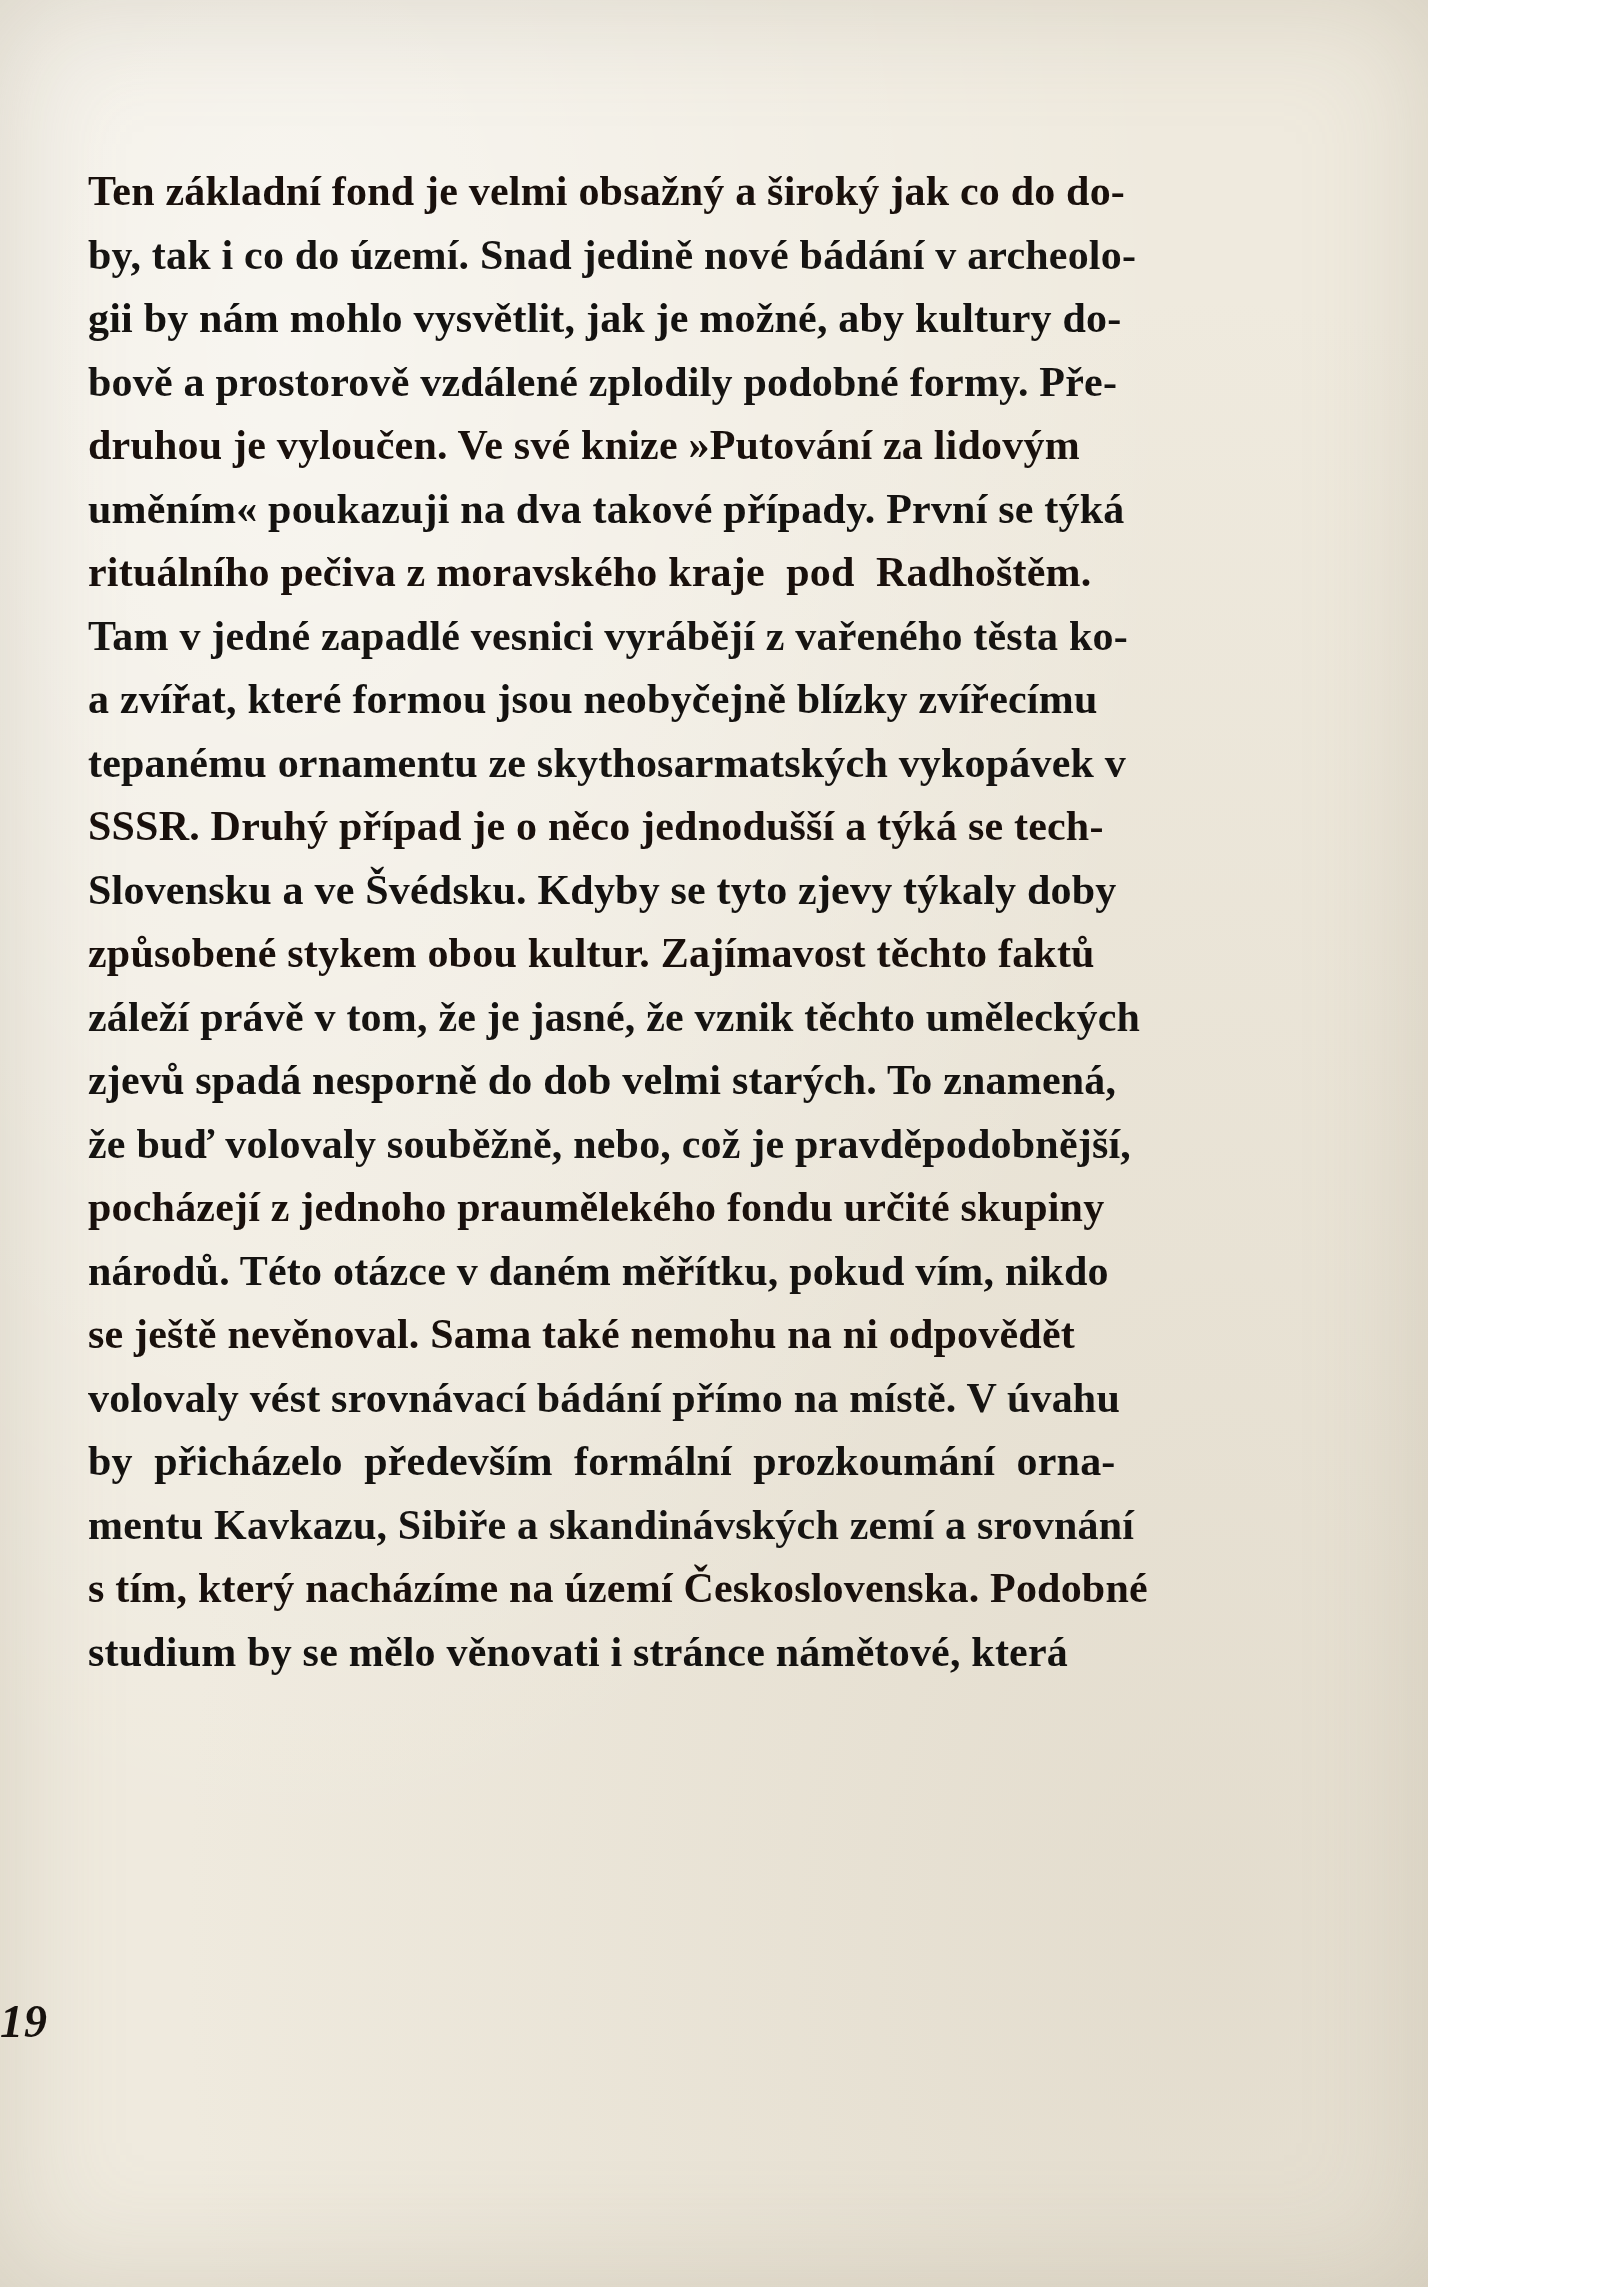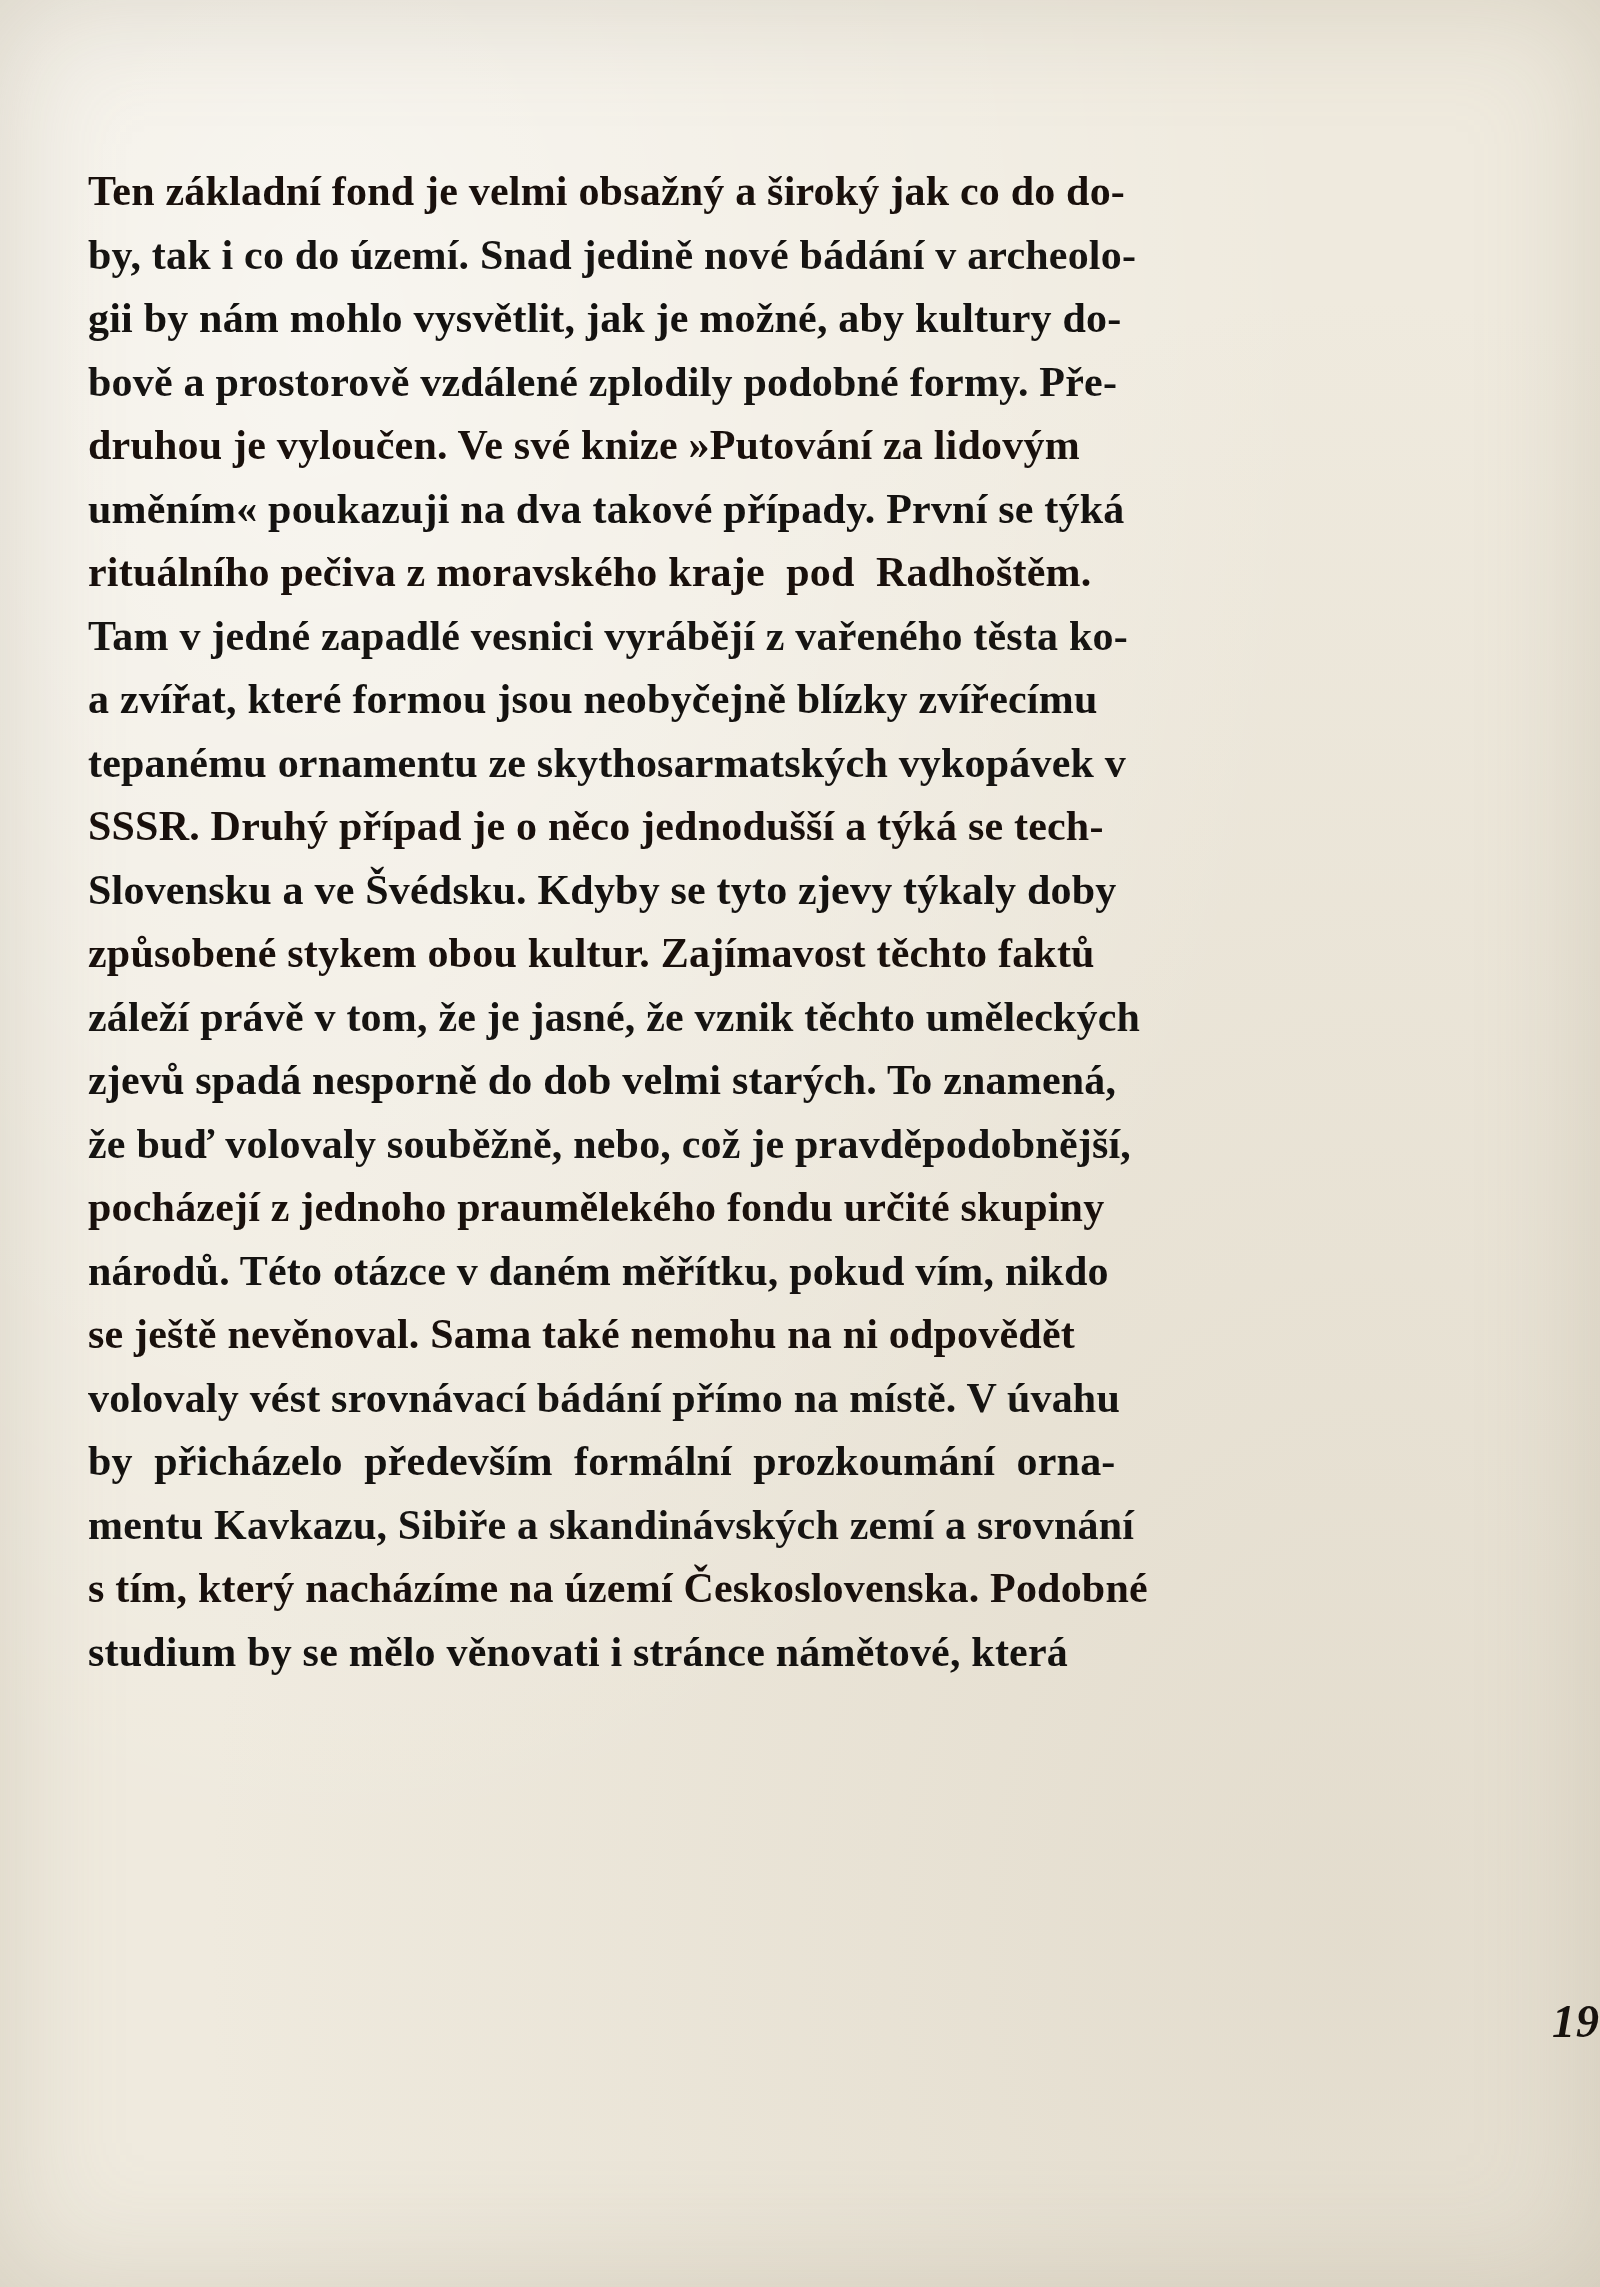--- a/index.html
+++ b/index.html
@@ -8,21 +8,21 @@
     background: #ffffff;
   }
   body {
     width: 1600px;
     height: 2287px;
     overflow: hidden;
     font-family: "Liberation Serif", serif;
   }
   .page {
     position: relative;
-    width: 1600px;
+    width: 1428px;
     height: 2287px;
     background: #efeade;
     background-image:
       radial-gradient(ellipse at 20% 15%, rgba(255,255,255,0.55) 0%, rgba(255,255,255,0) 55%),
       radial-gradient(ellipse at 85% 85%, rgba(205,195,175,0.35) 0%, rgba(205,195,175,0) 60%);
     box-sizing: border-box;
     padding-left: 28px;
   }
   
   .page::before {
@@ -51,21 +51,21 @@
   }
   
   .line:nth-child(odd) { color: #19100c; }
   .line:nth-child(3n) { color: #141210; }
 
   .folio {
     position: absolute;
     left: 0;
     right: 0;
     top: 1995px;
-    text-align: right;
+    text-align: left;
   }
   .folio-num {
     display: inline-block;
     font-family: "Liberation Serif", serif;
     font-style: italic;
     font-weight: 700;
     font-size: 46px;
     color: #17120e;
     letter-spacing: 1px;
   }

